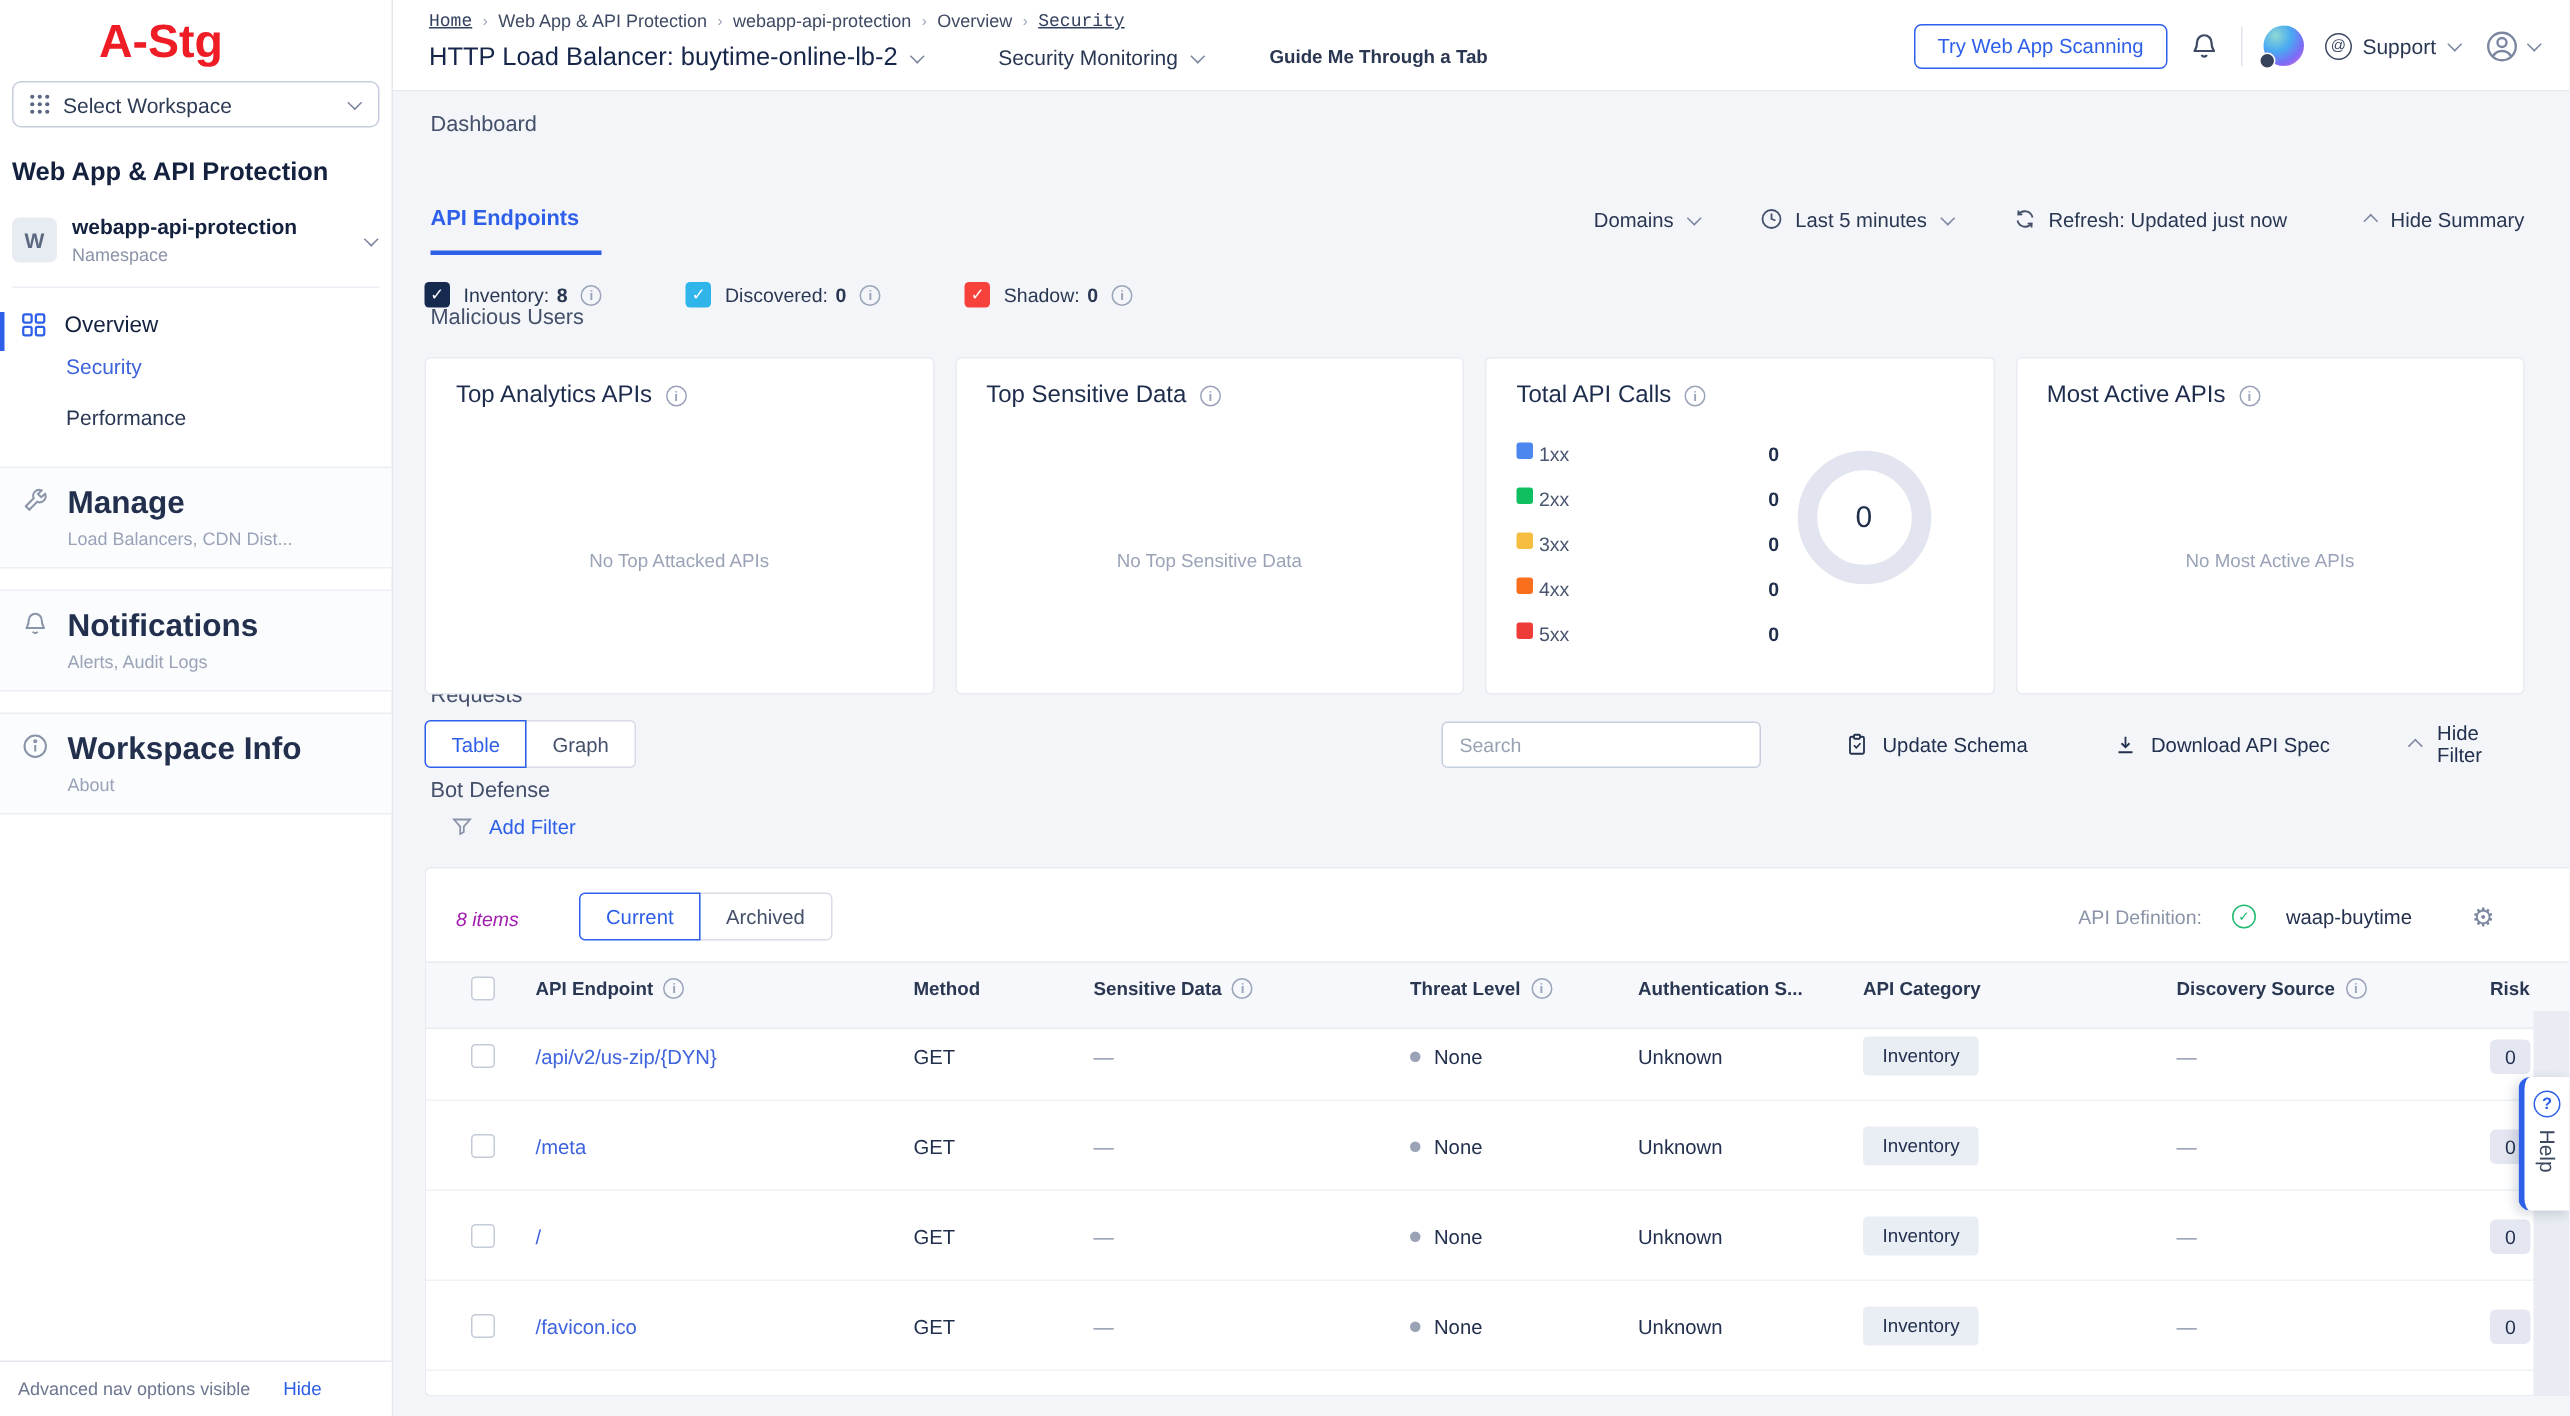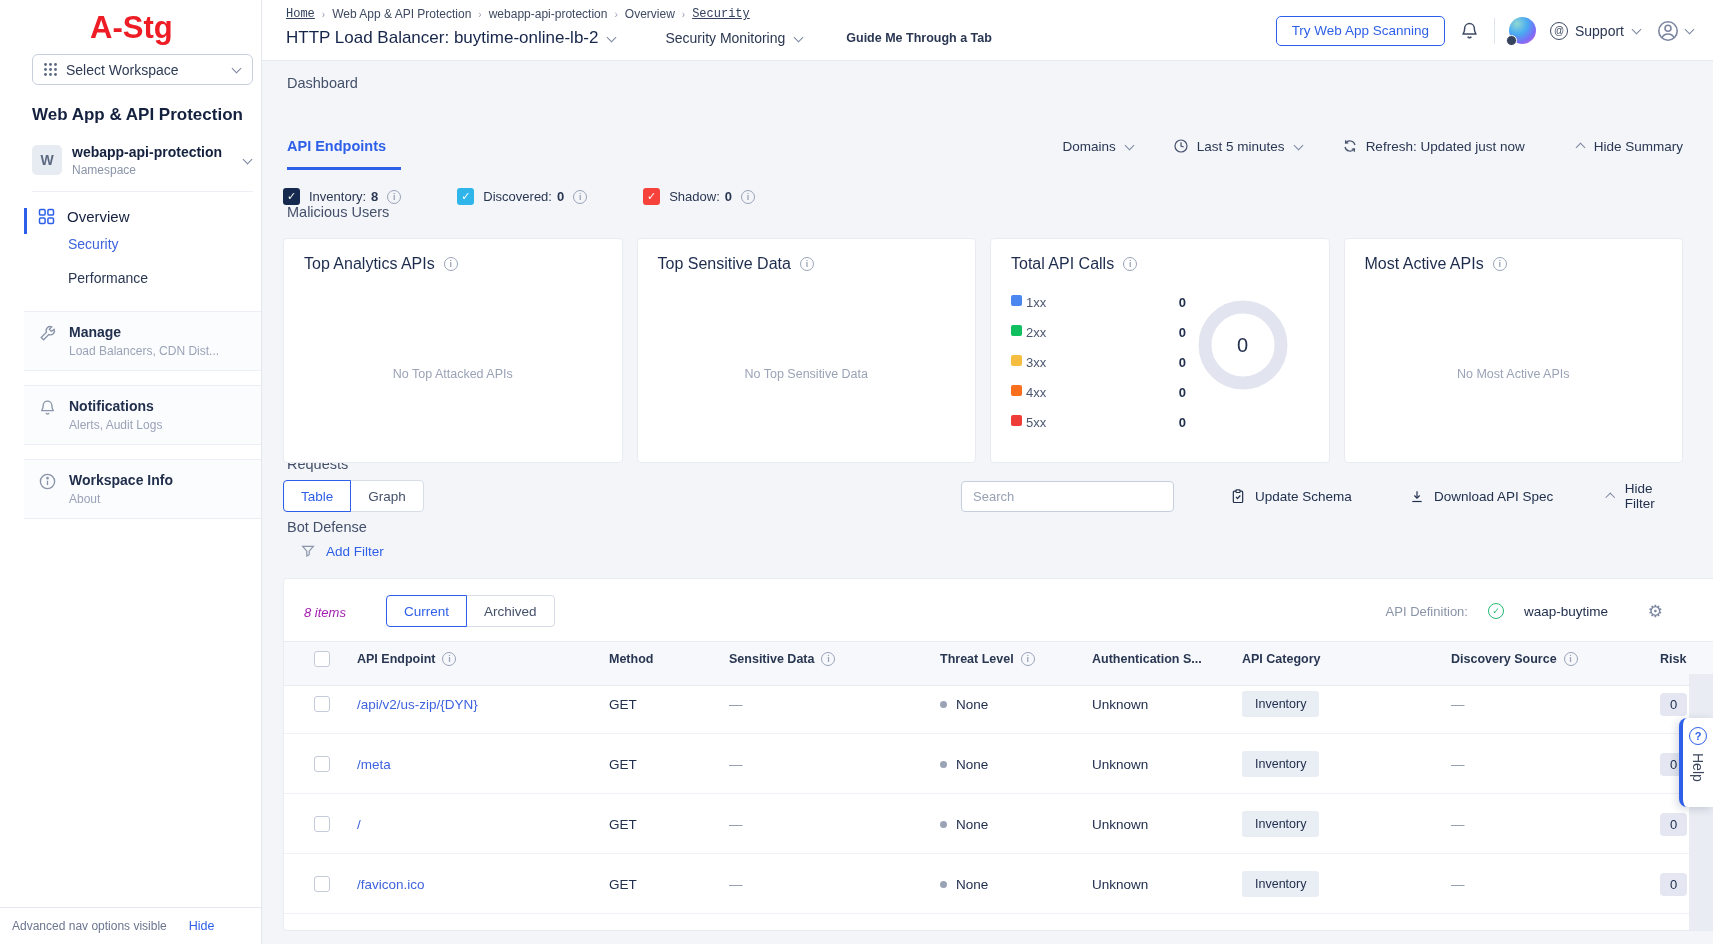--- a/index.html
+++ b/index.html
@@ -7,38 +7,38 @@
   body { font-family:"Liberation Sans", sans-serif; background:#f3f5f9; color:#22304e; overflow:hidden; }
   #app { position:relative; width:1713px; height:944px; overflow:hidden; }
 
   
   .chev { display:inline-block; width:7px; height:7px; border-right:1.6px solid #7c86a0; border-bottom:1.6px solid #7c86a0; transform:rotate(45deg); margin:0 2px 2px 2px; }
   .chev.up { transform:rotate(-135deg); margin-top:5px; }
   .info-i { display:inline-flex; align-items:center; justify-content:center; width:14px; height:14px; border:1px solid #9aa4b8; border-radius:50%; color:#9aa4b8; font-size:9px; font-weight:bold; font-style:normal; flex:none; }
   .icon-svg { display:inline-block; vertical-align:middle; }
 
   
-  #sidebar { position:absolute; left:0; top:0; width:262px; height:944px; background:#fff; border-right:1px solid #e4e8ee; z-index:5;padding-left:24px; }
+  #sidebar { position:absolute; left:0; top:0; width:262px; height:944px; background:#fff; border-right:1px solid #e4e8ee; z-index:5; }
   .logo { margin:10px 0 6px 66px; font-size:31px; font-weight:800; color:#ee1c25; letter-spacing:0; }
   .ws-select { display:flex; align-items:center; gap:8px; margin:8px 8px 0 8px; height:31px; border:1px solid #c7cedd; border-radius:6px; padding:0 10px; background:#fff; }
   .ws-select .lbl { flex:1; font-size:14px; color:#2e3b55; }
   .product-title { margin:20px 8px 0 8px; font-size:17px; font-weight:bold; color:#13203e; }
   .ns-row { display:flex; align-items:center; gap:10px; margin:18px 8px 0 8px; padding-bottom:14px; border-bottom:1px solid #eceff5; }
   .ns-avatar { width:30px; height:30px; border-radius:5px; background:#e7ebf2; color:#5a6880; font-weight:bold; font-size:14px; display:flex; align-items:center; justify-content:center; flex:none; }
   .ns-name { font-size:14px; font-weight:bold; color:#13203e; }
   .ns-sub { font-size:12px; color:#8a94a8; margin-top:2px; }
   .ns-row .chev { margin-left:auto; }
   .nav-overview { position:relative; padding:14px 0 4px 0; }
   .nav-overview .bar { position:absolute; left:0; top:16px; width:3px; height:26px; background:#2e5fe8; }
   .nav-main { display:flex; align-items:center; gap:12px; padding:2px 12px 2px 14px; font-size:15px; color:#13203e; }
   .nav-sub { display:block; padding:9px 0 9px 44px; font-size:14px; }
   .nav-sub.active { color:#3e63dd; }
   .nav-sub.plain { color:#2a3752; }
   .side-section { margin-top:12px; border-top:1px solid #eceff5; border-bottom:1px solid #eceff5; background:#fbfcfe; padding:12px 12px 12px 14px; display:flex; gap:12px; }
-  .side-section .t { font-size:14px; font-weight:600; color:#22304e; }
+  .side-section .t { font-size:21px; font-weight:600; color:#22304e; }
   .side-section .s { font-size:12px; color:#9aa3b7; margin-top:4px; }
   .side-foot { position:absolute; left:0; bottom:0; width:100%; height:37px; border-top:1px solid #e4e8ee; display:flex; align-items:center; gap:22px; padding:0 12px; font-size:12px; color:#6c7690; background:#fff; }
   .side-foot a { color:#2e5fe8; text-decoration:none; font-size:12.5px; }
 
   
   #topbar { position:absolute; left:262px; top:0; right:0; height:61px; background:#fff; border-bottom:1px solid #e6e9ef; }
   .crumbs { position:absolute; left:24px; top:7px; font-size:12px; color:#3e4a63; display:flex; align-items:center; gap:7px; }
   .crumbs .sep { color:#9aa4b8; font-size:10px; }
   .crumbs .lnk { text-decoration:underline; color:#32415e; cursor:pointer;font-family:Liberation Mono, monospace; }
   .title-row { position:absolute; left:24px; top:28px; display:flex; align-items:center; }

